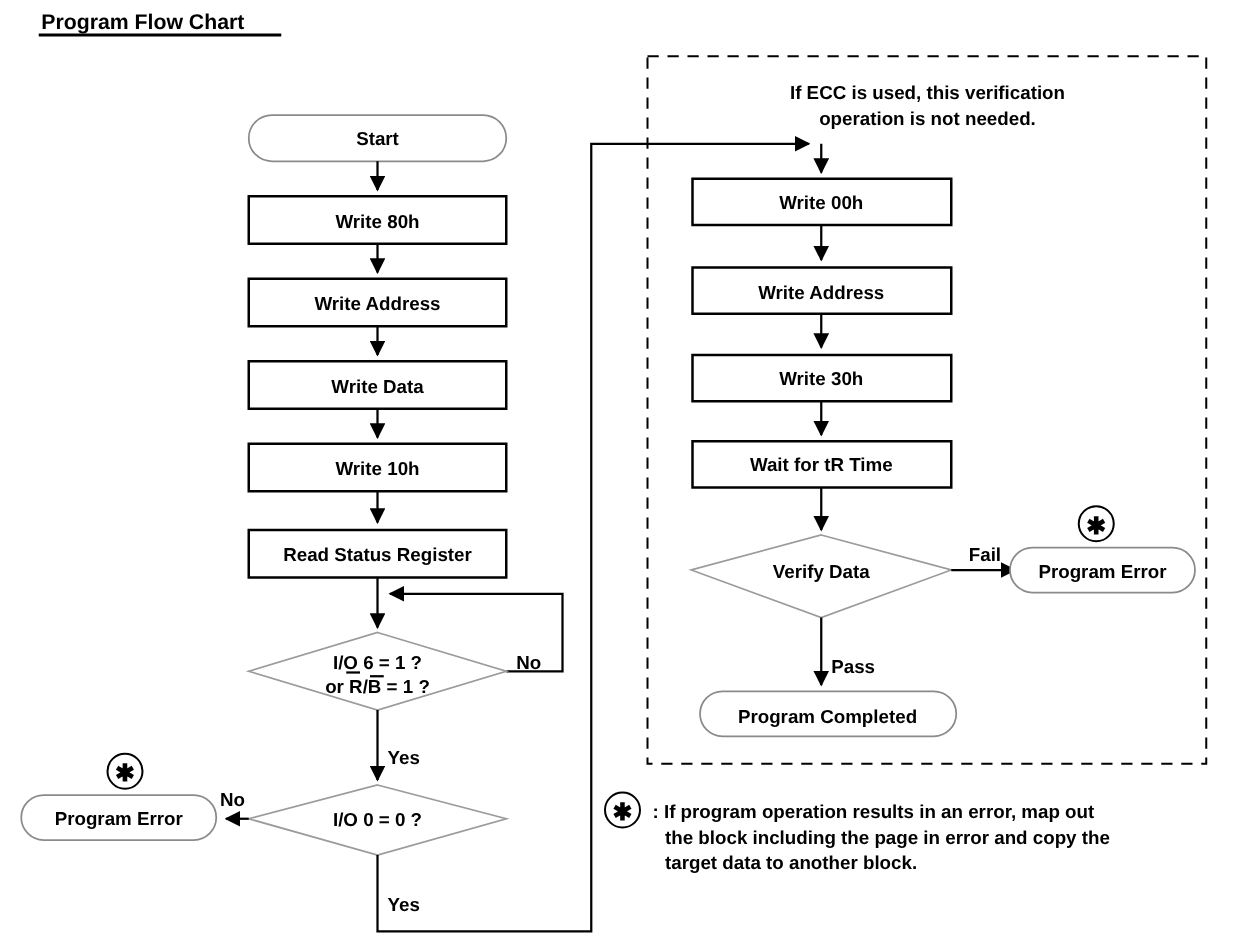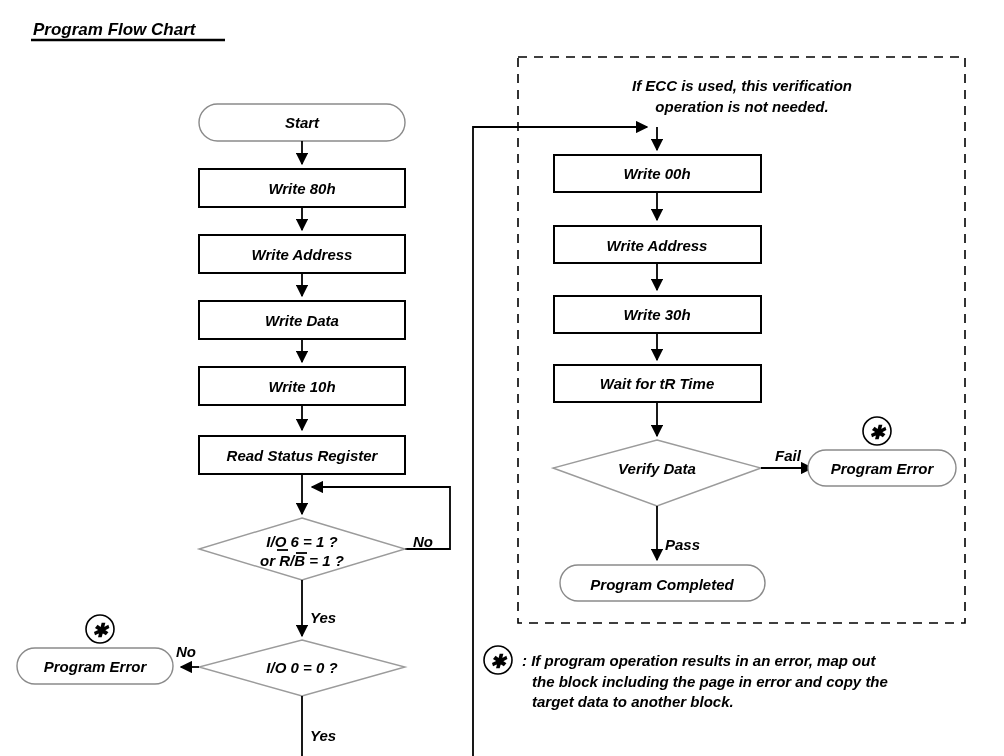--- a/index.html
+++ b/index.html
@@ -10,24 +10,23 @@
   body {
     width: 1004px;
     height: 756px;
     position: relative;
     font-family: "Liberation Sans", sans-serif;
     overflow: hidden;
   }
   #stage {
     position: absolute;
     left: 0;
-    top: 12px;
+    top: 0;
     width: 1004px;
     height: 728px;
-    font-style: italic;
   }
   svg#flow {
     position: absolute;
     left: 0;
     top: 0;
     width: 1004px;
     height: 756px;
   }
   .box {
     fill: #ffffff;

